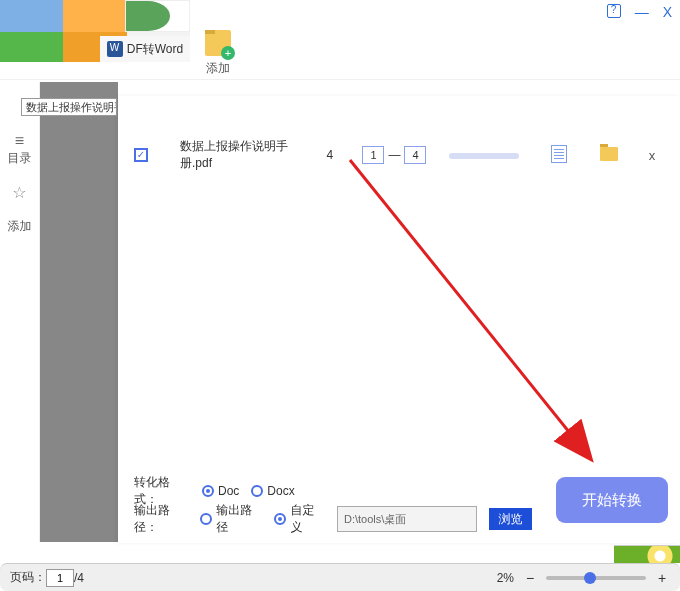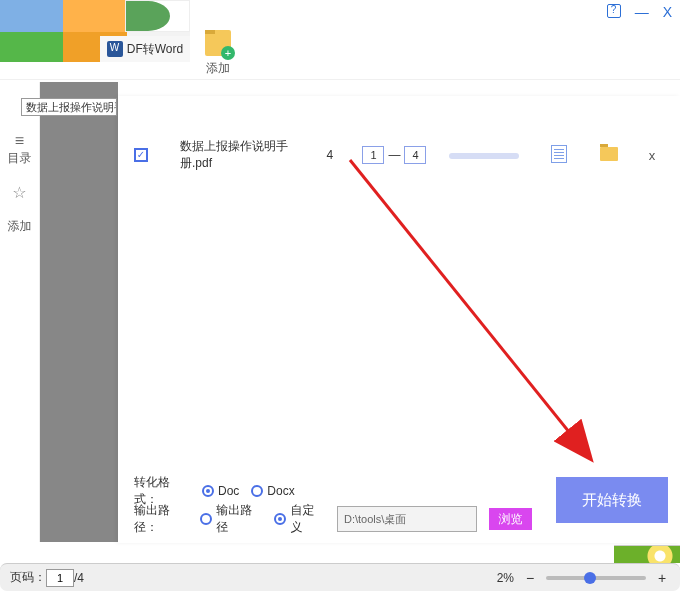--- a/index.html
+++ b/index.html
@@ -196,30 +196,30 @@
   .radio .dot {
     width:12px;height:12px;border:2px solid #4a6fe6;border-radius:50%;
     display:inline-block;position:relative;flex:none;
   }
   .radio.sel .dot::after{content:"";position:absolute;top:2px;left:2px;width:4px;height:4px;border-radius:50%;background:#4a6fe6;}
   .path-input {
     width:140px; height:20px; border:1px solid #aaa; background:#f3f3f3;
     padding:12px 6px; color:#666; font-size:11px;
   }
   .browse-btn {
-    width:44px; height:22px; background:#d946ef; color:#fff;
+    width:44px; height:22px; background:#1d4ed8; color:#fff;
     border:none; font-size:12px; cursor:pointer;
   }
 
   .start-btn {
     position:absolute; right:12px; bottom:20px;
     width:112px; height:46px;
     background:#7a8bf0; color:#fff;
     display:flex;align-items:center;justify-content:center;
-    font-size:15px; cursor:pointer;
+    font-size:15px; cursor:pointer;border-radius:9px;
   }
 
   
   .bottom-bar {
     position:absolute; left:0; right:0; bottom:0;
     height:28px;
     background:#efefef;
     border-top:1px solid #ccc;
     display:flex; align-items:center;
     padding:0 10px;

